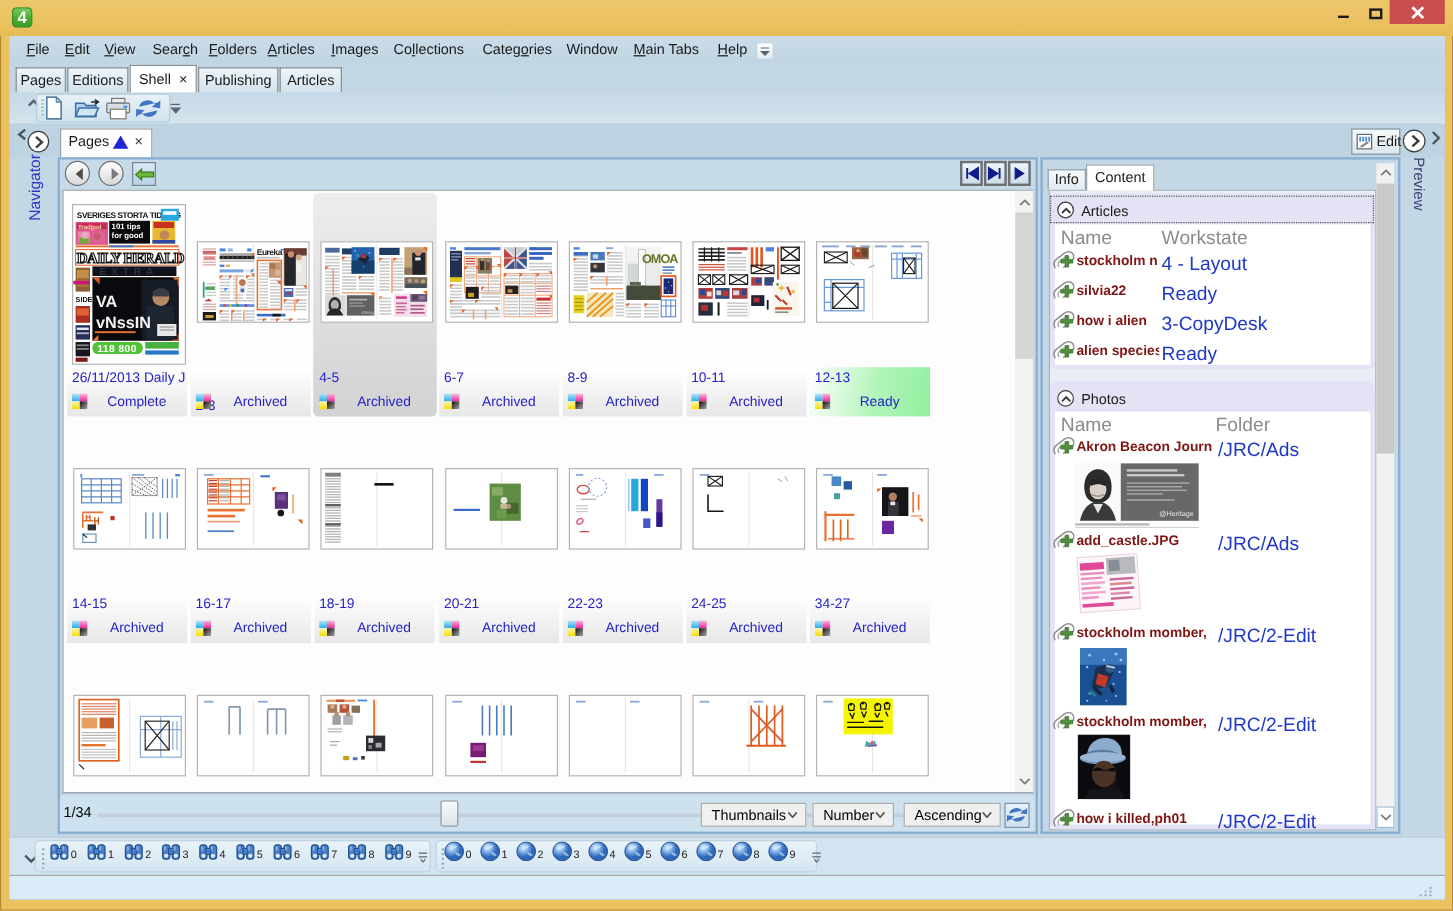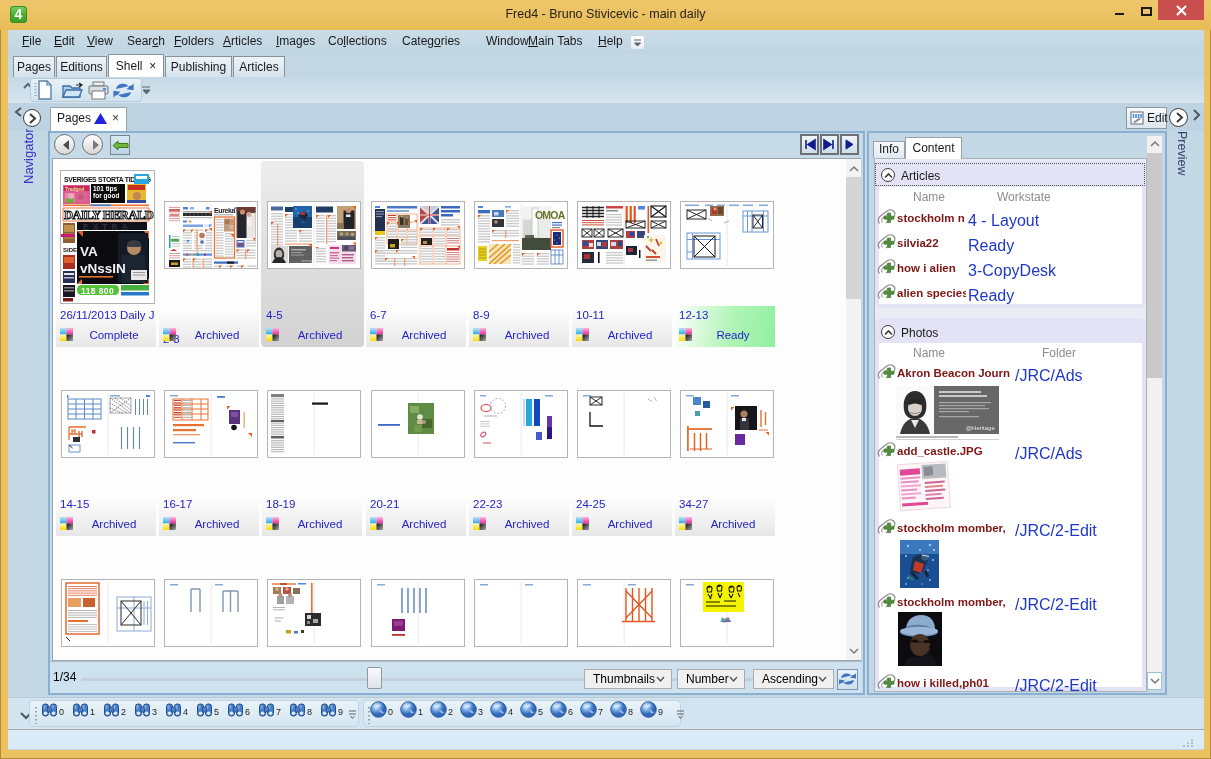--- a/index.html
+++ b/index.html
@@ -63,21 +63,21 @@
   
   .dropdown { position:absolute; background:#f0f0f0; border:1px solid #acacac; font-size:12px;
               color:#000; display:flex; align-items:center; }
   .thumb { position:absolute; background:#fff; border:1px solid #b4b4b4; }
   .lbl1 { position:absolute; font-size:11.5px; color:#2422c8; white-space:nowrap; }
   .lblstrip { position:absolute; width:100px; height:41px;
               background:linear-gradient(180deg,#ffffff,#e7e7e7); }
   .cmyk { position:absolute; width:13px; height:13px; }
   .maroon { color:#7e1613; font-weight:bold; font-size:11.5px; white-space:nowrap; z-index:3; }
   .work { color:#2038c8; font-size:16px; white-space:nowrap; z-index:3; }
-  .colhdr { color:#8c8c8c; font-size:12px;margin-left:29px; }
+  .colhdr { color:#8c8c8c; font-size:16px; }
   .vcrbtn { position:absolute; top:3px; width:19px; height:21px; border:2px solid #6d7175;
             background:linear-gradient(180deg,#eff5fa,#ccdde9); display:flex; align-items:center; justify-content:center; }
 </style>
 </head>
 <body>
 <svg width="0" height="0" style="position:absolute;">
     <defs>
       <linearGradient id="gc" x1="0" y1="0" x2="0" y2="1">
         <stop offset="0" stop-color="#b8e4f8"></stop>
         <stop offset="1" stop-color="#28aae8"></stop>
@@ -94,40 +94,39 @@
         <stop offset="0" stop-color="#101010"></stop>
         <stop offset="1" stop-color="#a8a8a8"></stop>
       </linearGradient>
     </defs>
   </svg>
 <div id="frame"></div>
 <div id="inner"></div>
 
 <div id="titlebar">
   <div id="appicon">4</div>
-  <div id="title">Fred4 - Bruno Stivicevic - main daily</div>
   <div style="position:absolute;left:1115px;top:13px;width:9px;height:2px;background:#1a1a1a;"></div>
   <div style="position:absolute;left:1141px;top:7px;width:11px;height:9px;border:2px solid #1a1a1a;"></div>
   <div id="btn-close"></div>
     <svg style="position:absolute;left:1175px;top:4px;" width="13" height="13">
       <path d="M2 2l9 9M11 2l-9 9" stroke="#fff" stroke-width="2.2"></path>
     </svg>
 </div>
 
 <div id="menubar">
   <span class="mi" style="left:14px;"><u>F</u>ile</span>
   <span class="mi" style="left:46px;"><u>E</u>dit</span>
   <span class="mi" style="left:79px;"><u>V</u>iew</span>
   <span class="mi" style="left:119px;">Sear<u>c</u>h</span>
   <span class="mi" style="left:166px;"><u>F</u>olders</span>
   <span class="mi" style="left:215px;"><u>A</u>rticles</span>
   <span class="mi" style="left:268px;"><u>I</u>mages</span>
   <span class="mi" style="left:320px;">Co<u>l</u>lections</span>
   <span class="mi" style="left:394px;">Categ<u>o</u>ries</span>
-  <span class="mi" style="left:478px;">Window</span>
+  <span class="mi" style="left:464px;">Window</span>
   <span class="mi" style="left:520px;"><u>M</u>ain Tabs</span>
   <span class="mi" style="left:590px;"><u>H</u>elp</span>
   <span style="position:absolute;left:622px;top:5px;width:15px;height:15px;background:linear-gradient(180deg,#fdfefe,#e4ecf2);border:1px solid #c8d4dd;border-radius:2px;"></span>
   <svg style="position:absolute;left:625px;top:9px;" width="9" height="8">
       <path d="M1 1h7M1.5 4l3 3 3-3z" stroke="#5a6770" fill="#5a6770" stroke-width="1"></path>
     </svg>
 </div>
 
 <div id="maintabs">
   <div class="mtab" style="left:5px;width:42px;">Pages</div>

